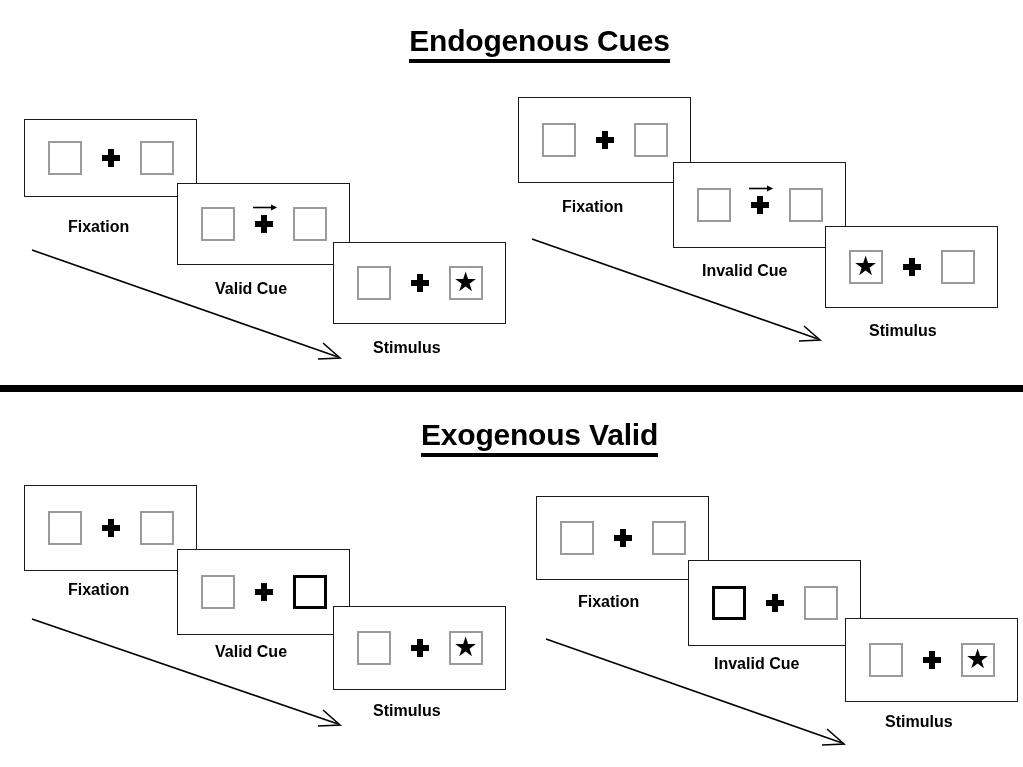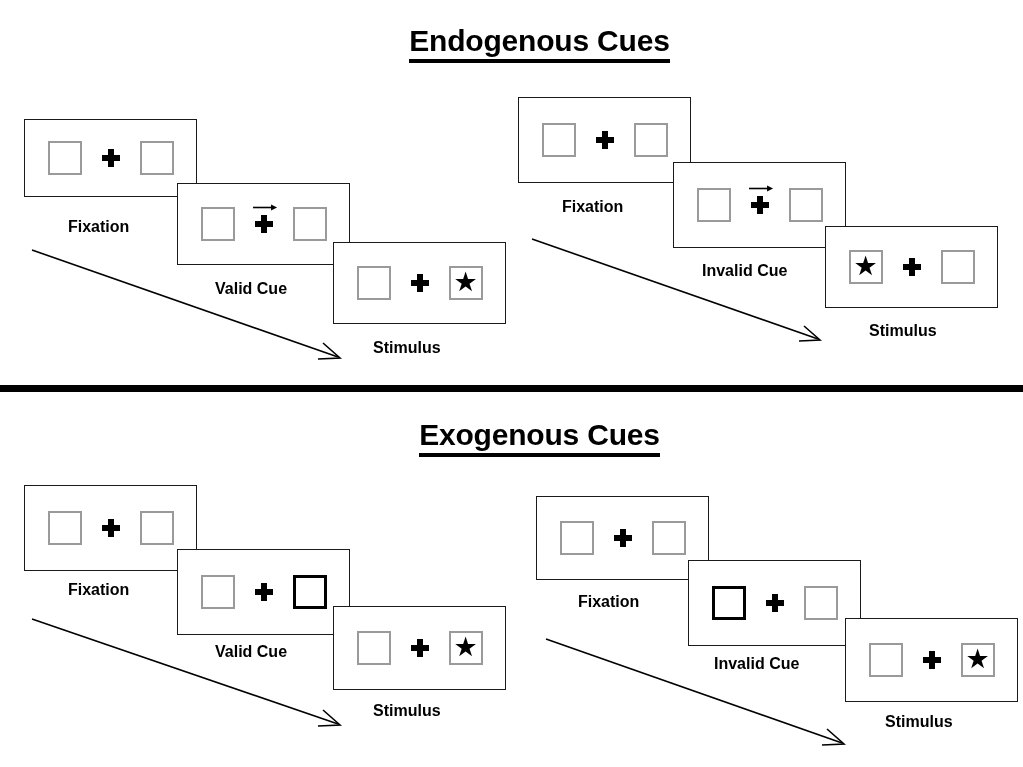--- a/index.html
+++ b/index.html
@@ -259,21 +259,21 @@
   <div class="flow-arrow" style="left:530px; top:237px;">
     <svg width="300" height="108" viewBox="0 0 300 108">
       <line x1="2" y1="2" x2="288" y2="102" stroke="#000" stroke-width="1.6"></line>
       <path d="M274 89 L290 103 L269 104" fill="none" stroke="#000" stroke-width="1.6"></path>
     </svg>
   </div>
 
   <div class="divider" style="top:385px;"></div>
 
   <div class="section-title" style="top:418px;">
-    <span>Exogenous Cues</span>
+    <span>Exogenous Valid</span>
   </div>
 
   <div class="frame" style="left:24px; top:485px; width:173px; height:86px;">
     <div class="frame-inner">
       <div class="row">
         <div class="box"></div>
         <div class="center-cell">
           <div class="cross"></div>
         </div>
         <div class="box"></div>

